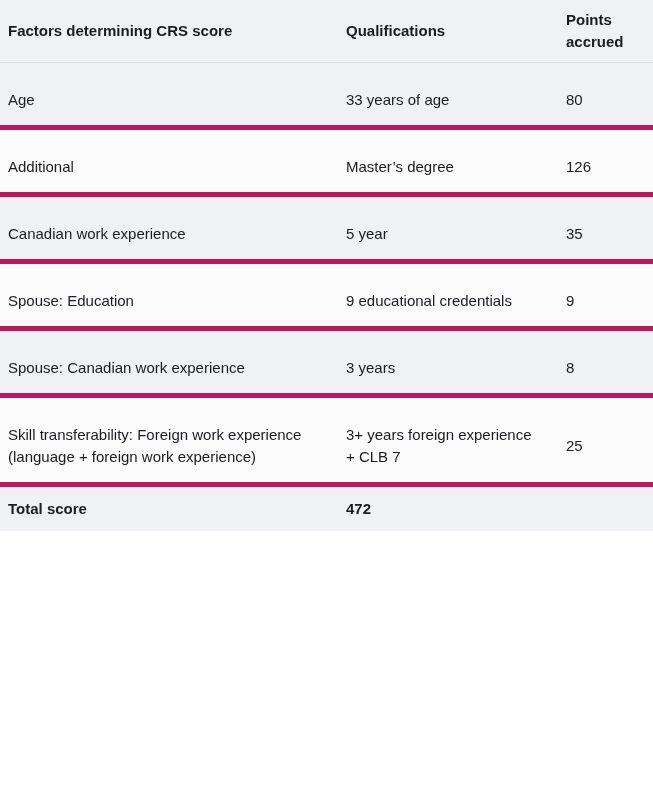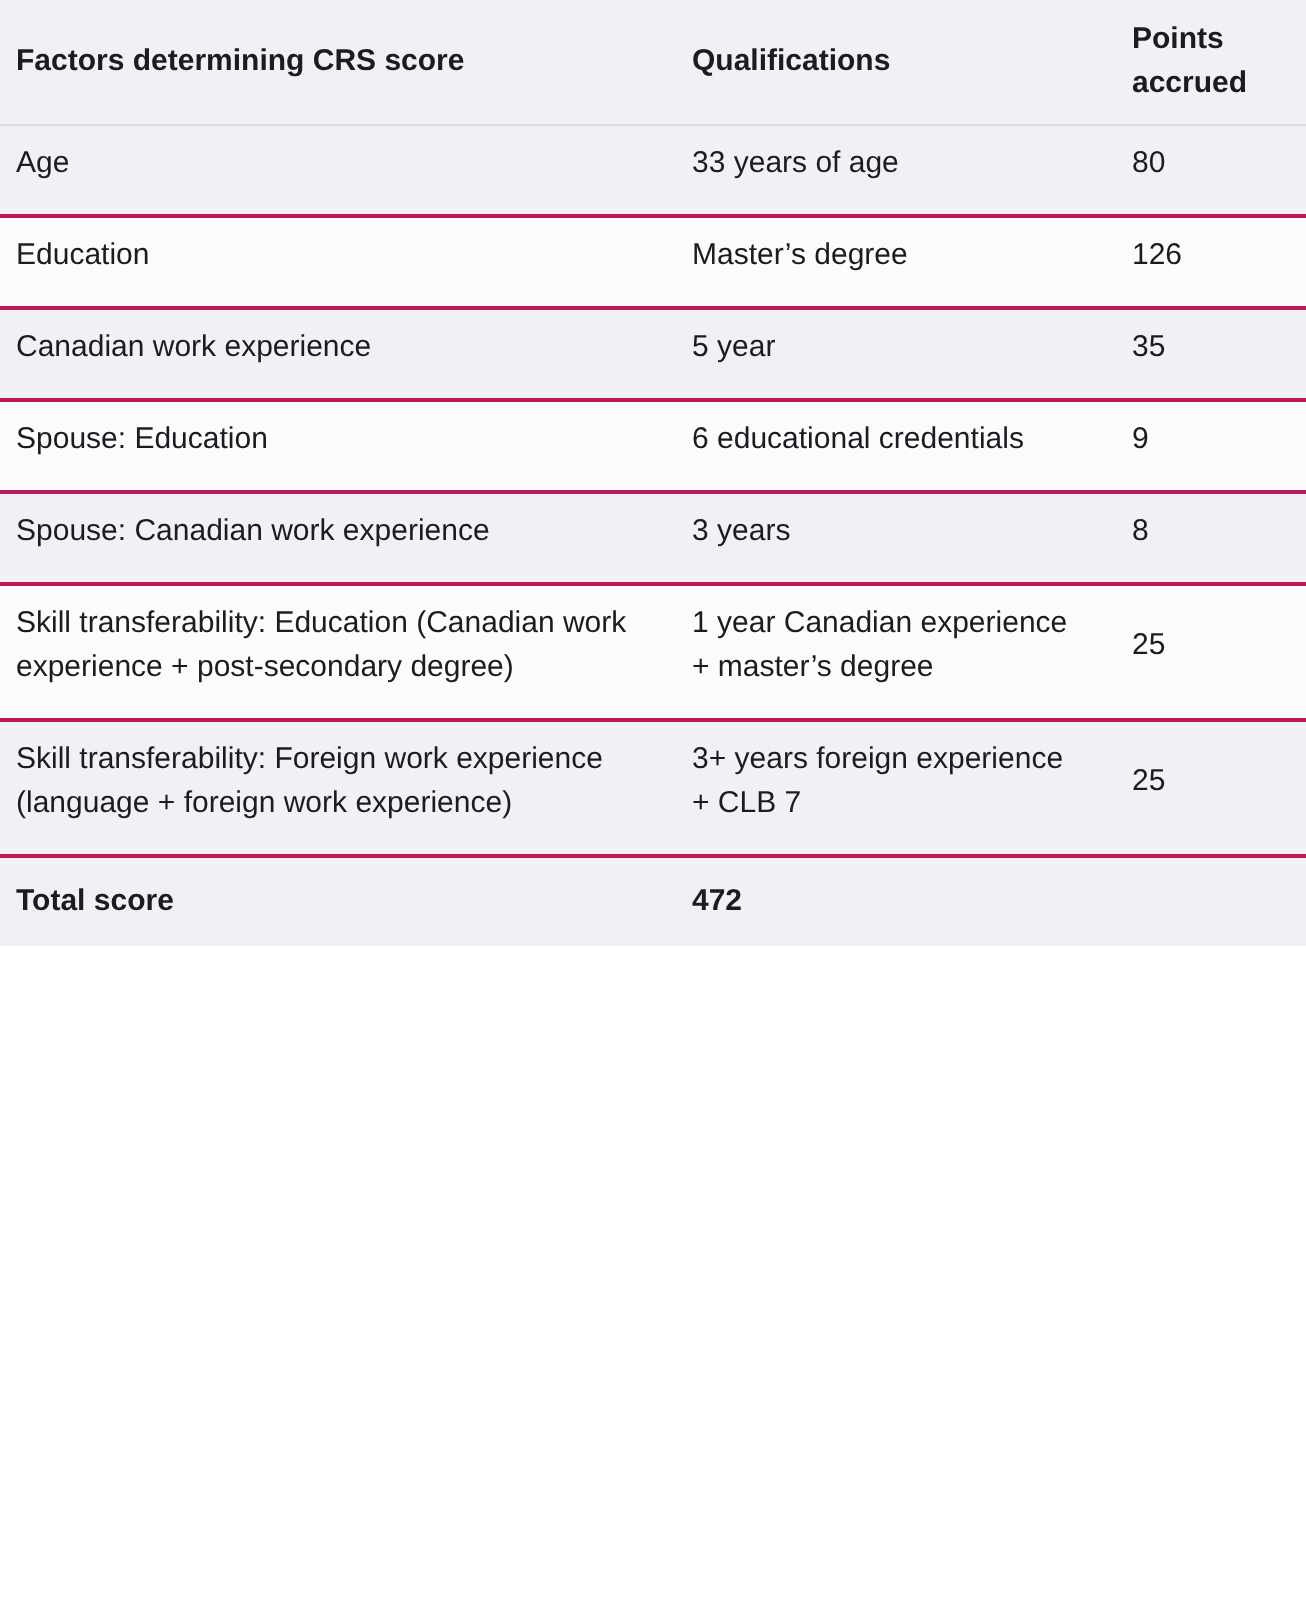--- a/index.html
+++ b/index.html
@@ -37,22 +37,22 @@
     background: #eff1f4;
     margin-top: 41px;
   }
   table.crs-table thead th {
     font-weight: 700;
     border-bottom: 1px solid #dcdee1;
   }
 
   
   table.crs-table tbody td {
-    border-bottom: 2px solid #be185d;
-    padding-top: 8px;
+    border-bottom: 5px solid #be185d;
+    padding-top: 26px;
     padding-bottom: 14px;
   }
   table.crs-table tbody tr:nth-child(odd) {
     background: #eff1f4;
   }
   table.crs-table tbody tr:nth-child(even) {
     background: #fbfbfc;
   }
 
   
@@ -82,43 +82,38 @@
         <th>Points accrued</th>
       </tr>
     </thead>
     <tbody id="table-body">
         <tr>
           <td>Age</td>
           <td>33 years of age</td>
           <td>80</td>
         </tr>
         <tr>
-          <td>Education</td>
+          <td>Additional</td>
           <td>Master’s degree</td>
           <td>126</td>
         </tr>
         <tr>
           <td>Canadian work experience</td>
           <td>5 year</td>
           <td>35</td>
         </tr>
         <tr>
           <td>Spouse: Education</td>
-          <td>6 educational credentials</td>
+          <td>9 educational credentials</td>
           <td>9</td>
         </tr>
         <tr>
           <td>Spouse: Canadian work experience</td>
           <td>3 years</td>
           <td>8</td>
-        </tr>
-        <tr>
-          <td>Skill transferability: Education (Canadian work experience + post-secondary degree)</td>
-          <td>1 year Canadian experience + master’s degree</td>
-          <td>25</td>
         </tr>
         <tr>
           <td>Skill transferability: Foreign work experience (language + foreign work experience)</td>
           <td>3+ years foreign experience + CLB 7</td>
           <td>25</td>
         </tr>
       </tbody>
     <tfoot>
       <tr>
         <td>Total score</td>

